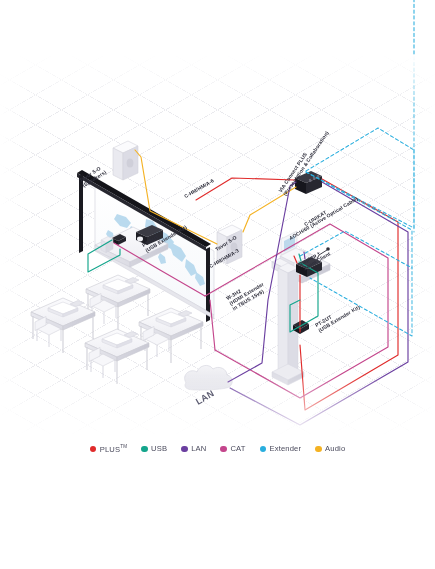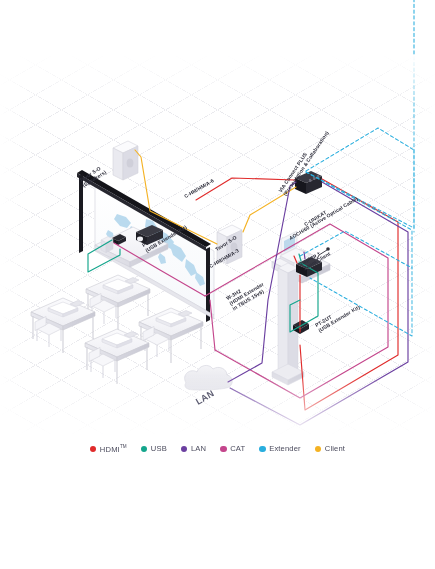--- a/index.html
+++ b/index.html
@@ -364,21 +364,21 @@
 
   <div class="lbl" style="left:314px; top:323px; transform:rotate(-31deg);">PT-2UT
 (USB Extender Kit)</div>
 
   <div class="lan-word" style="left:194px; top:398px; transform:rotate(-30deg);">LAN</div>
 
   <div class="legend">
 
     <div class="lg-item">
       <span class="lg-dot" style="background:#e02b2b"></span>
-      <span class="lg-txt"><span>HDMI</span><span class="lg-tm">TM</span></span>
+      <span class="lg-txt"><span>PLUS</span><span class="lg-tm">TM</span></span>
     </div>
 
     <div class="lg-item">
       <span class="lg-dot" style="background:#14a58c"></span>
       <span class="lg-txt">USB</span>
     </div>
 
     <div class="lg-item">
       <span class="lg-dot" style="background:#6b3fa0"></span>
       <span class="lg-txt">LAN</span>
@@ -389,18 +389,18 @@
       <span class="lg-txt">CAT</span>
     </div>
 
     <div class="lg-item">
       <span class="lg-dot" style="background:#29aede"></span>
       <span class="lg-txt">Extender</span>
     </div>
 
     <div class="lg-item">
       <span class="lg-dot" style="background:#f4b223"></span>
-      <span class="lg-txt">Client</span>
+      <span class="lg-txt">Audio</span>
     </div>
 
   </div>
 
 </div>
 
 </body></html>

